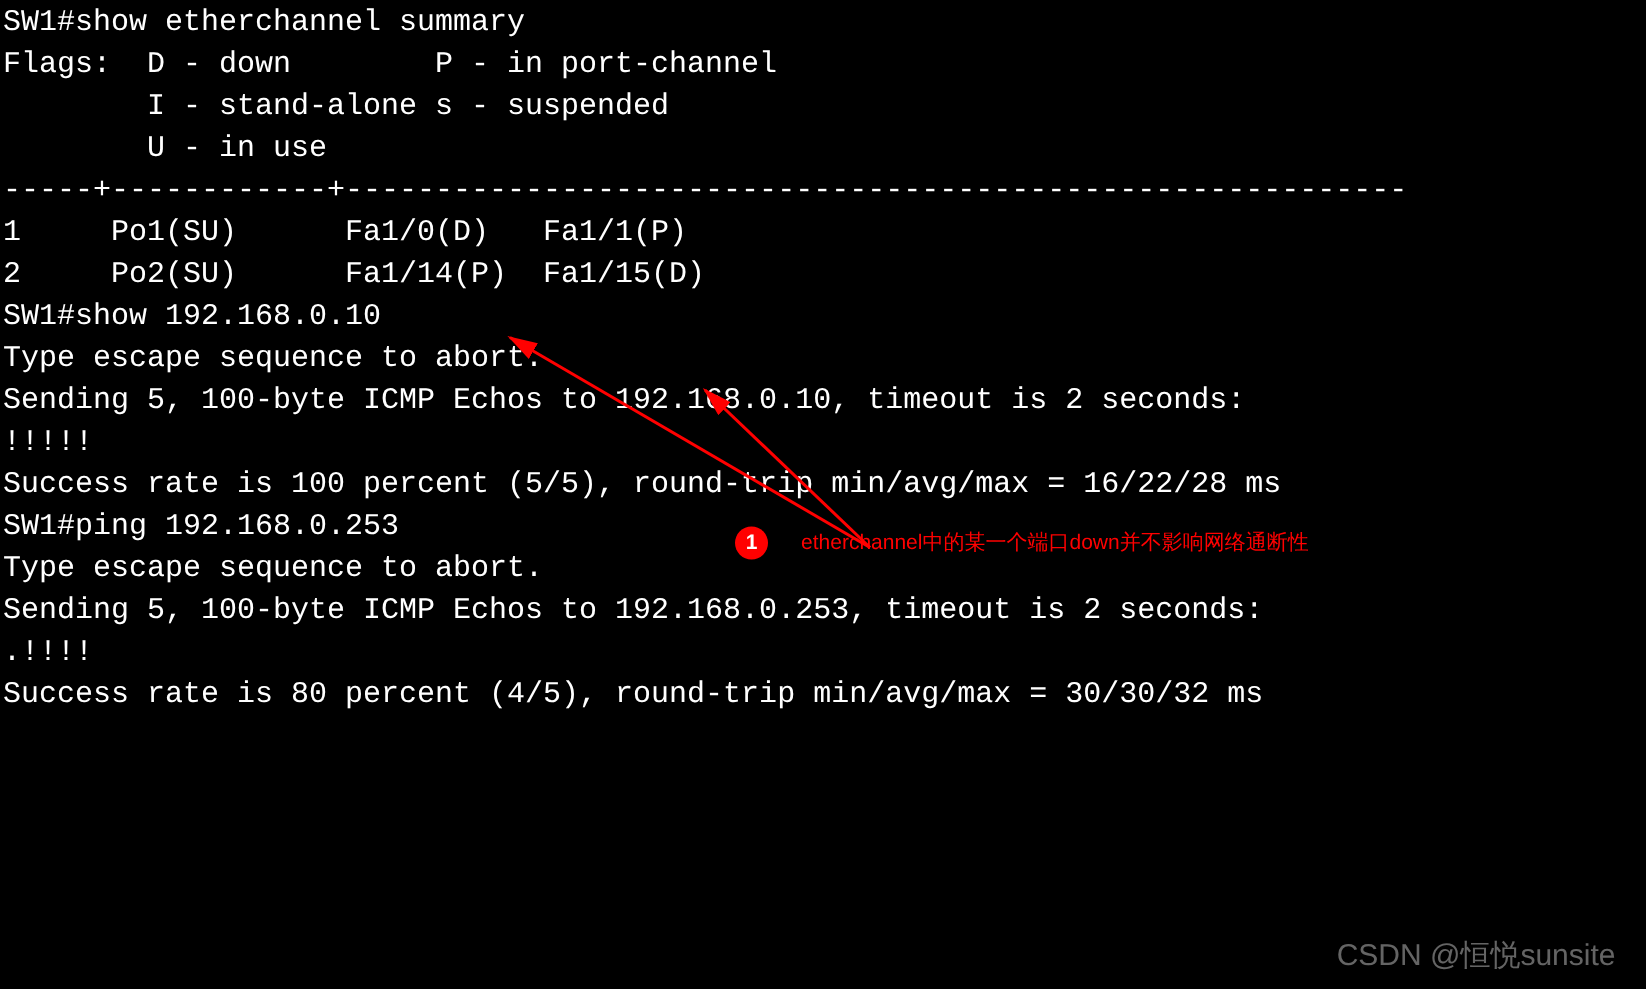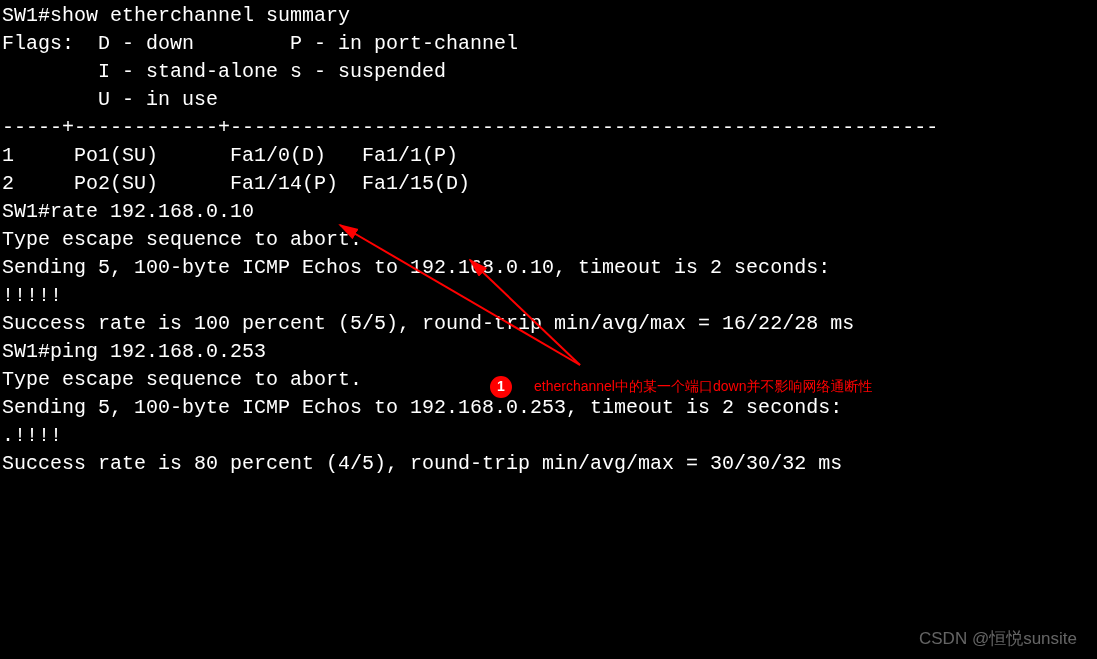--- a/index.html
+++ b/index.html
@@ -50,36 +50,36 @@
       top: 0;
       left: 0;
       pointer-events: none;
     }
     .watermark {
       position: absolute;
       bottom: 8px;
       right: 20px;
       color: rgba(200, 200, 200, 0.5);
       font-family: Arial, 'Microsoft YaHei', sans-serif;
-      font-size: 17px;
+      font-size: 20px;
     }
   </style>
 </head>
 <body>
 
 <div>
   <div class="terminal-line">SW1#show etherchannel summary</div>
   <div class="terminal-line">Flags:  D - down        P - in port-channel</div>
   <div class="terminal-line">        I - stand-alone s - suspended</div>
   <div class="terminal-line">        U - in use</div>
   <div class="terminal-line">-----+------------+-----------------------------------------------------------</div>
   <div class="terminal-line">1     Po1(SU)      Fa1/0(D)   Fa1/1(P)   </div>
   <div class="terminal-line">2     Po2(SU)      Fa1/14(P)  Fa1/15(D)  </div>
   <div class="terminal-line"></div>
-  <div class="terminal-line">SW1#rate 192.168.0.10</div>
+  <div class="terminal-line">SW1#show 192.168.0.10</div>
   <div class="terminal-line"></div>
   <div class="terminal-line">Type escape sequence to abort.</div>
   <div class="terminal-line">Sending 5, 100-byte ICMP Echos to 192.168.0.10, timeout is 2 seconds:</div>
   <div class="terminal-line">!!!!!</div>
   <div class="terminal-line">Success rate is 100 percent (5/5), round-trip min/avg/max = 16/22/28 ms</div>
   <div class="terminal-line">SW1#ping 192.168.0.253</div>
   <div class="terminal-line"></div>
   <div class="terminal-line">Type escape sequence to abort.</div>
   <div class="terminal-line">Sending 5, 100-byte ICMP Echos to 192.168.0.253, timeout is 2 seconds:</div>
   <div class="terminal-line">.!!!!</div>
@@ -89,18 +89,18 @@
 <svg class="arrow-svg" width="1097" height="659">
   <defs>
     <marker id="arrowhead" markerWidth="10" markerHeight="10" refX="9" refY="3" orient="auto">
       <polygon points="0 0, 10 3, 0 6" fill="#ff0000"></polygon>
     </marker>
   </defs>
   <line x1="580" y1="365" x2="340" y2="225" stroke="#ff0000" stroke-width="2" marker-end="url(#arrowhead)"></line>
   <line x1="580" y1="365" x2="470" y2="260" stroke="#ff0000" stroke-width="2" marker-end="url(#arrowhead)"></line>
 </svg>
 
-<div class="annotation-container" style="top: 372px; left: 490px;">
+<div class="annotation-container" style="top: 348px; left: 490px;">
   <span class="annotation-badge">1</span>
   <span class="annotation-text">etherchannel中的某一个端口down并不影响网络通断性</span>
 </div>
 
 <div class="watermark">CSDN @恒悦sunsite</div>
 
 </body></html>

